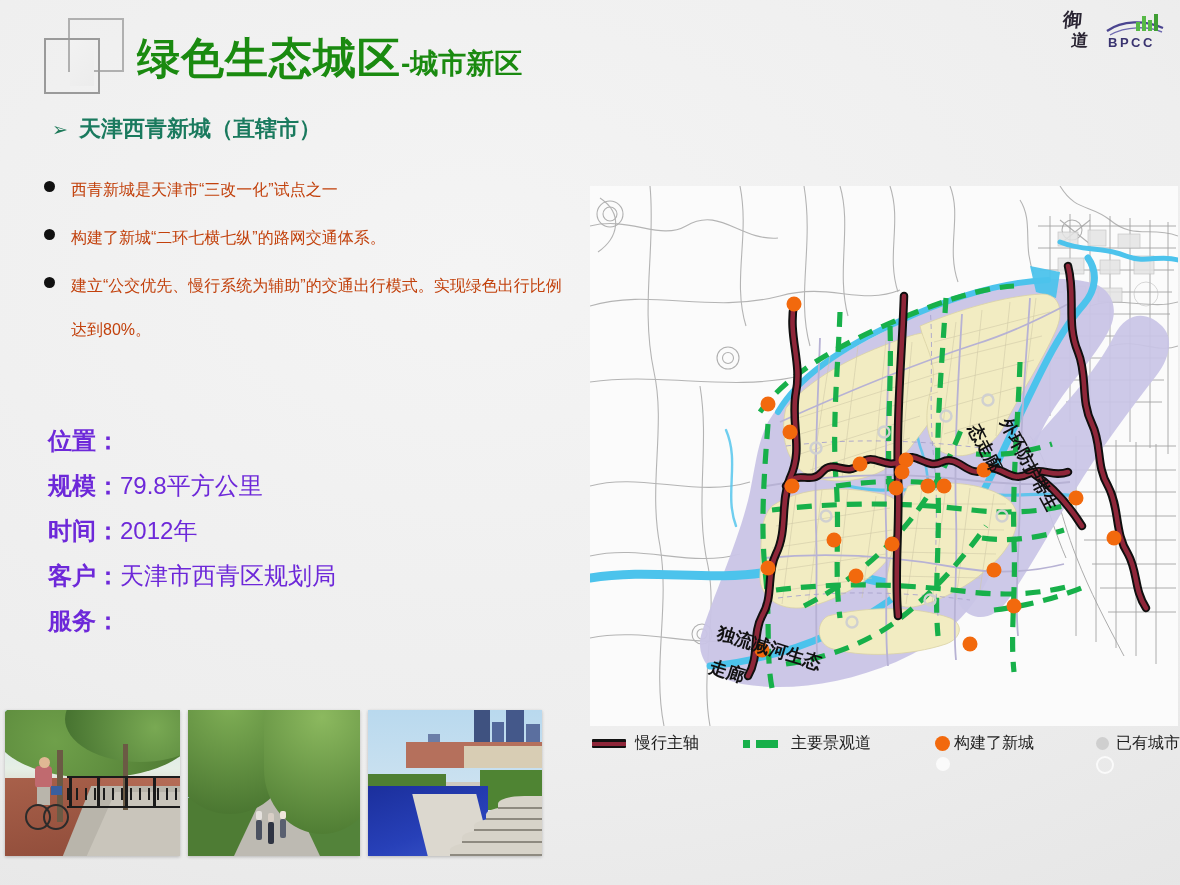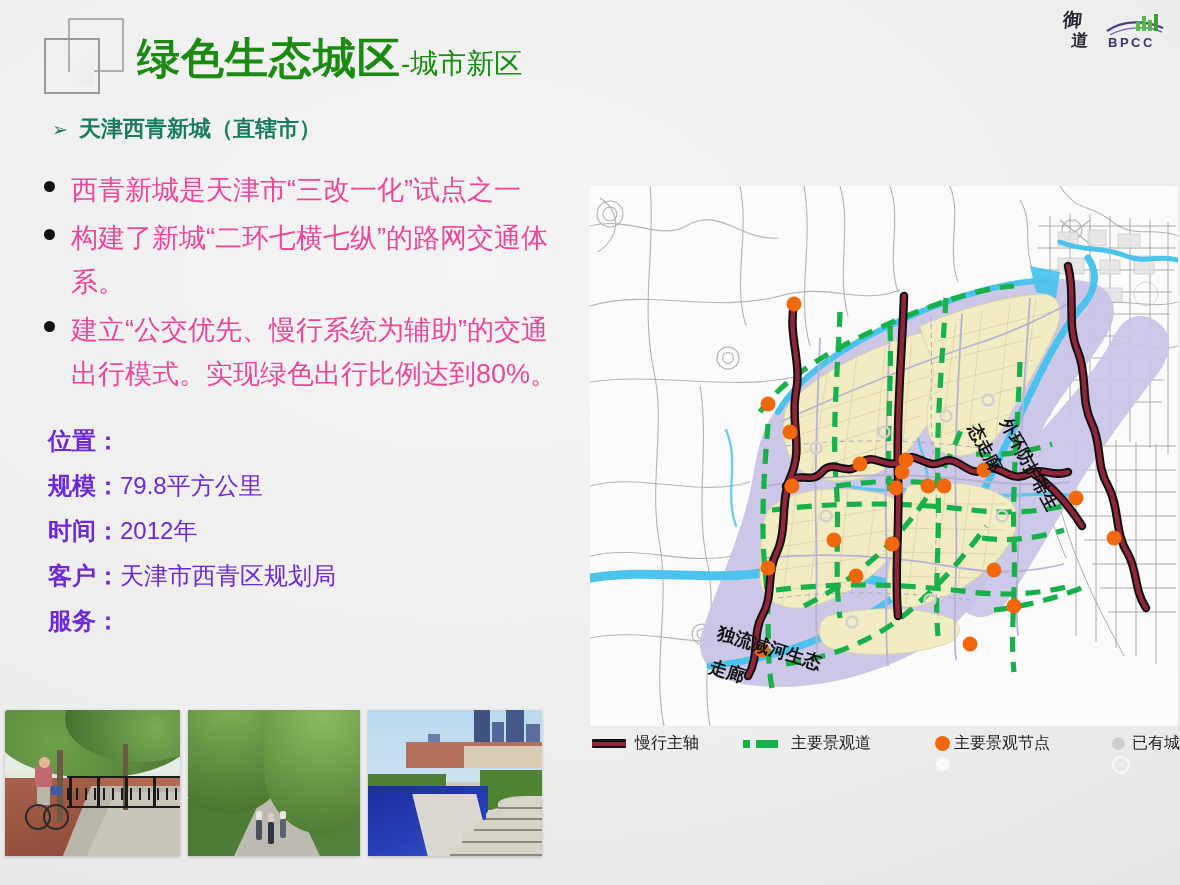--- a/index.html
+++ b/index.html
@@ -15,21 +15,21 @@
   .logo-mark{position:absolute;left:36px;top:14px;width:92px;height:82px;}
   .logo-mark .sq{position:absolute;border:2px solid #b0b0b0;}
   .logo-mark .sq1{left:32px;top:4px;width:52px;height:50px;}
   .logo-mark .sq2{left:8px;top:24px;width:52px;height:52px;background:
      linear-gradient(#00000000,#00000000);border-color:#9a9a9a;}
   .logo-mark .mask{position:absolute;left:34px;top:26px;width:24px;height:46px;
      background:linear-gradient(135deg,#f2f2f2,#ececec);}
 
   .title{position:absolute;left:137px;top:30px;white-space:nowrap;}
   .title .t-main{font-size:43px;font-weight:700;color:#1a8a10;letter-spacing:1px;}
-  .title .t-sub{font-size:28px;font-weight:400;color:#1a8a10;margin-top:45px;}
+  .title .t-sub{font-size:28px;font-weight:700;color:#1a8a10;margin-top:45px;}
 
   .brand{position:absolute;right:14px;top:8px;width:106px;height:50px;}
   .brand .cal{position:absolute;left:2px;top:2px;width:46px;height:46px;
      font-family:"DejaVu Serif","Liberation Serif",serif;color:#2a2533;
      font-size:19px;font-weight:700;line-height:19px;
      transform:skewX(-5deg);}
   .brand .cal span:nth-child(1){position:absolute;left:0;top:0;}
   .brand .cal span:nth-child(2){position:absolute;left:10px;top:21px;font-size:17px;}
   .brand .bpcc{position:absolute;left:48px;top:27px;font-size:13px;font-weight:700;
      color:#3a3470;letter-spacing:2.5px;}
@@ -39,21 +39,21 @@
 
   
   .subhead{position:absolute;left:52px;top:114px;display:flex;align-items:center;gap:11px;}
   .subhead .arrow{color:#1f7a5a;font-size:19px;line-height:1;}
   .subhead .txt{font-size:22px;font-weight:700;color:#1a7a5e;}
 
   .bullets{position:absolute;left:44px;top:168px;width:530px;}
   .bullet{display:flex;align-items:flex-start;margin-bottom:4px;}
   .bullet .dot{flex:0 0 auto;width:11px;height:11px;border-radius:50%;
     background:#111;margin:13px 16px 0 0;}
-  .bullet .btxt{font-size:27px;line-height:44px;color:#ec4899;}
+  .bullet .btxt{font-size:16px;line-height:44px;color:#c2410c;}
 
   .info{position:absolute;left:48px;top:425px;}
   .info .row{display:flex;align-items:baseline;margin-bottom:13px;font-size:24px;color:#6d28d9;}
   .info .k{font-weight:700;white-space:nowrap;}
   .info .v{white-space:nowrap;}
 
   
   .photos{position:absolute;left:5px;top:710px;display:flex;gap:8px;}
   .photo{width:175px;height:146px;position:relative;overflow:hidden;
      box-shadow:0 1px 3px rgba(0,0,0,.22);background:#cfd8c8;}
@@ -541,21 +541,21 @@
       <span class="lg-dash">
         <i style="left:0;width:7px;"></i>
           <i style="left:13px;width:22px;"></i>
       </span>
       <span class="lab">主要景观道</span>
     </div>
 
     <div class="lg" style="margin-right:62px;position:relative;">
       <span class="lg-dot"></span>
       <span class="ghost solid" style="left:1px;top:24px;width:14px;height:14px;"></span>
-      <span class="lab">主要景观节点</span>
+      <span class="lab">构建了新城</span>
     </div>
 
     <div class="lg" style="position:relative;">
       <span class="lg-dot-gray"></span>
       <span class="ghost ring" style="left:0;top:23px;width:14px;height:14px;"></span>
       <span class="lab">已有城市节点</span>
     </div>
   </div>
 
 </div>

